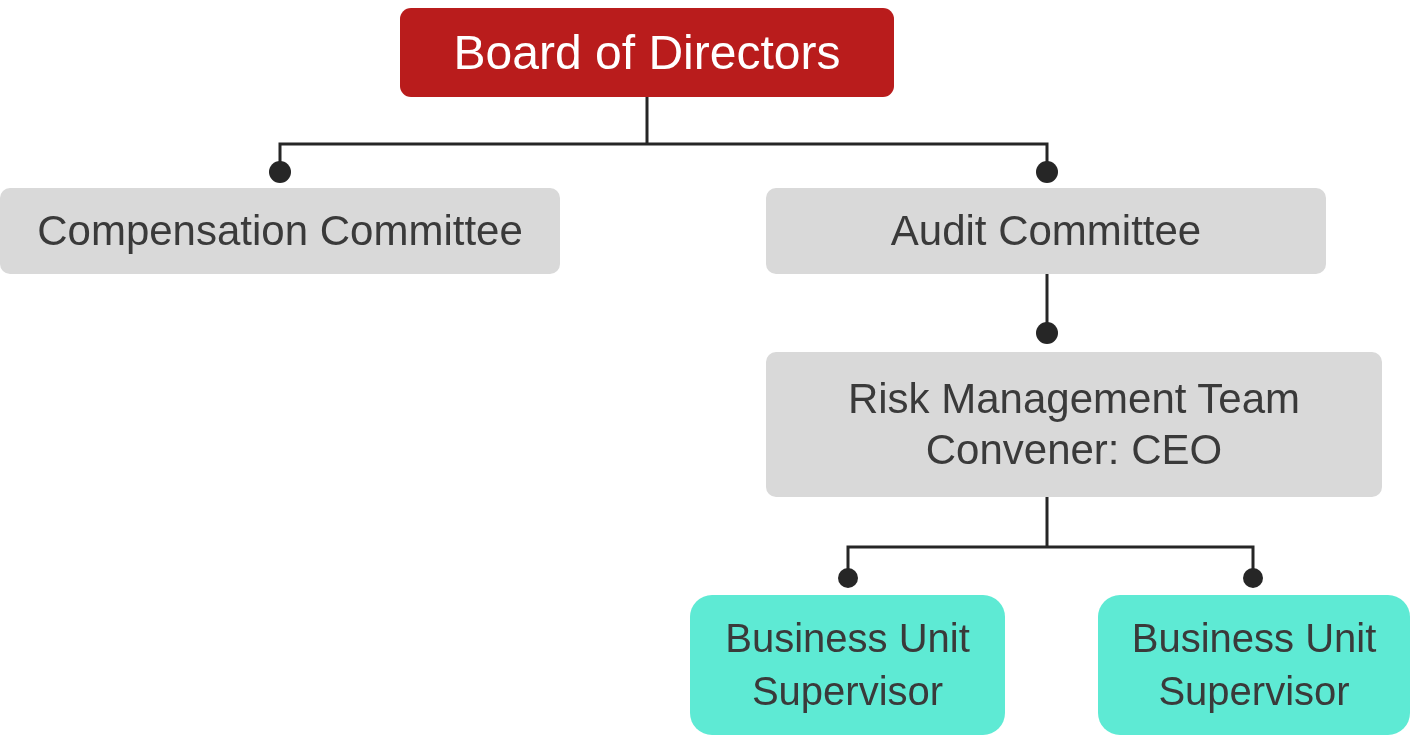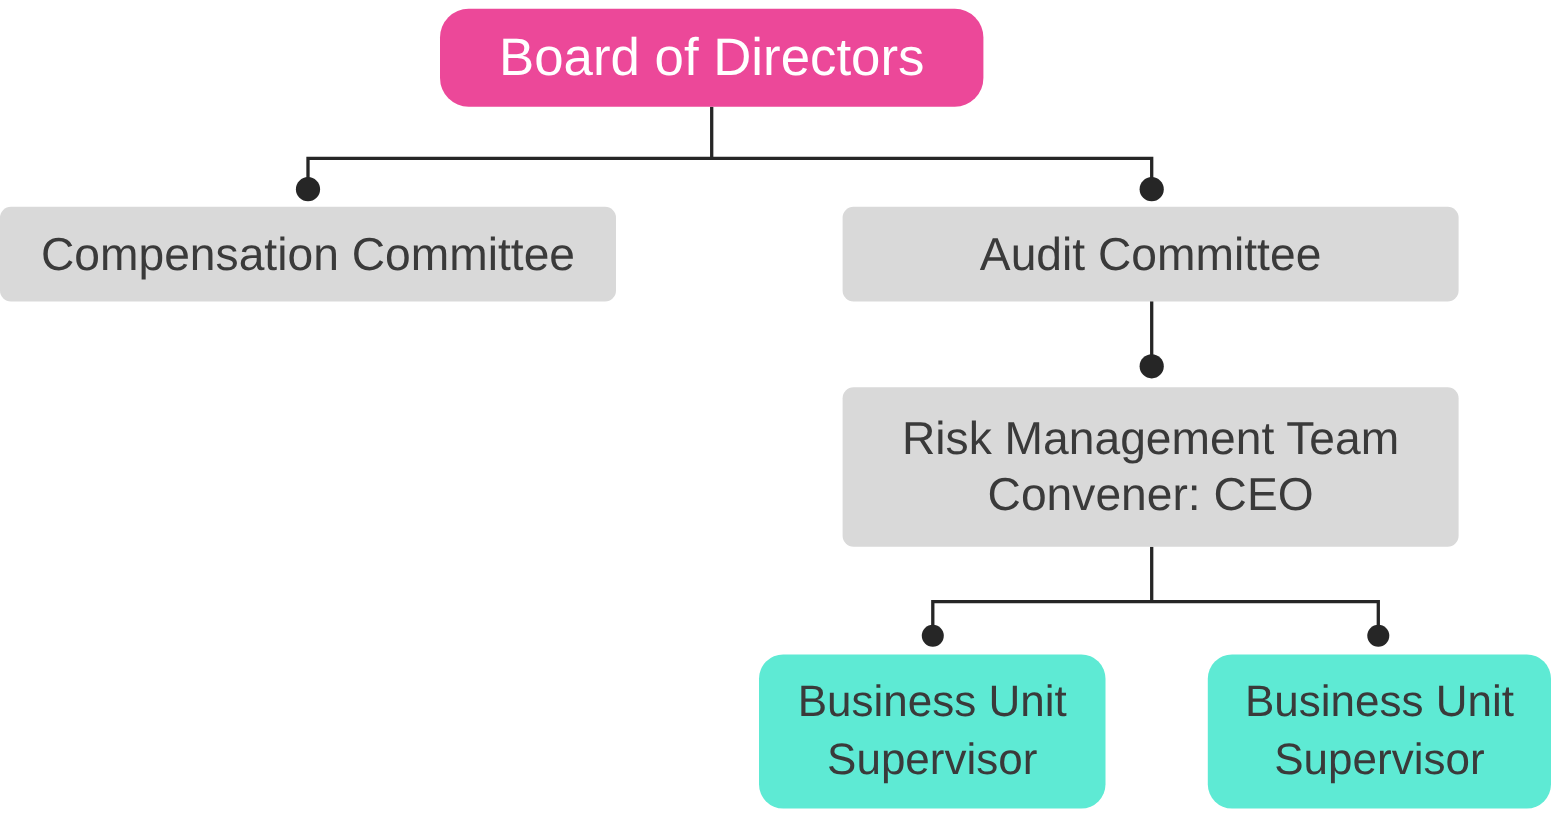--- a/index.html
+++ b/index.html
@@ -23,35 +23,35 @@
     display: flex;
     align-items: center;
     justify-content: center;
     text-align: center;
     white-space: pre-line;
     box-sizing: border-box;
   }
   .node-root {
     left: 400px; top: 8px;
     width: 494px; height: 89px;
-    background: #ec4899;
+    background: #b91c1c;
     color: #ffffff;
-    border-radius: 26px;
+    border-radius: 11px;
     font-size: 48px;
   }
   .node-child {
     background: #d9d9d9;
     color: #3a3a3a;
     border-radius: 10px;
     font-size: 42px;
     line-height: 1.2;
   }
   .node-compensation { left: 0px;    top: 188px; width: 560px; height: 86px; }
   .node-audit        { left: 766px;  top: 188px; width: 560px; height: 86px; }
-  .node-risk         { left: 766px;  top: 352px; width: 560px; height: 145px; }
+  .node-risk         { left: 766px;  top: 352px; width: 616px; height: 145px; }
   .node-bu {
     background: #5eead4;
     color: #3a3a3a;
     border-radius: 22px;
     font-size: 40px;
     line-height: 1.32;
   }
   .node-bu1 { left: 690px;  top: 595px; width: 315px; height: 140px; }
   .node-bu2 { left: 1098px; top: 595px; width: 312px; height: 140px; }
 </style>

